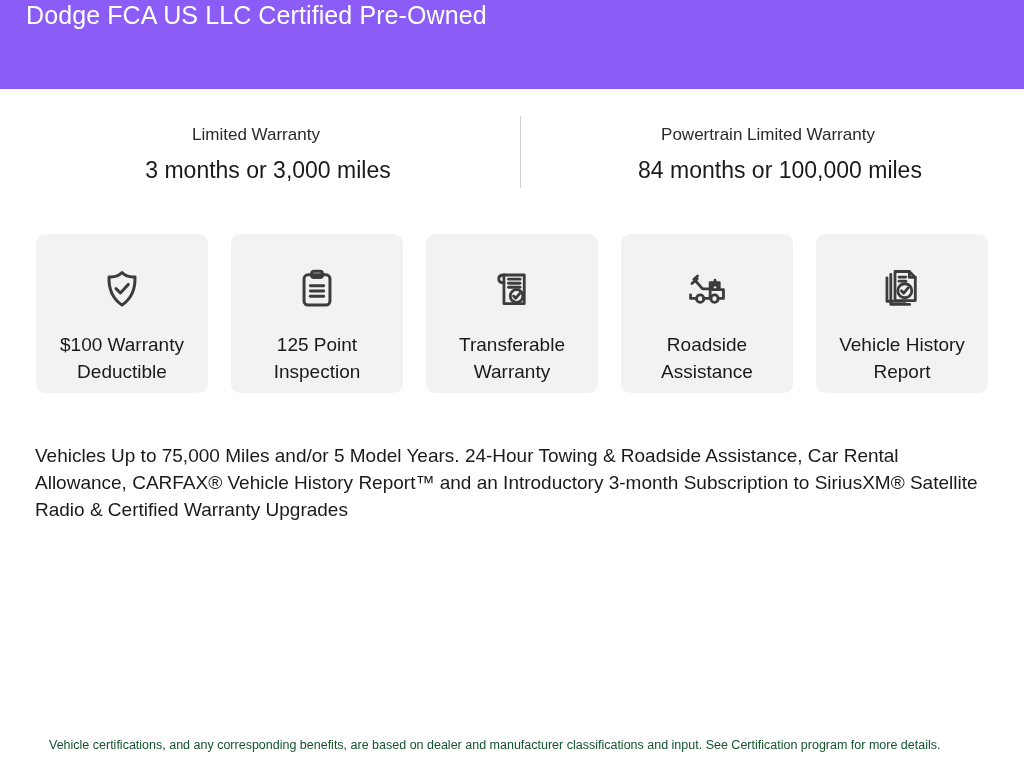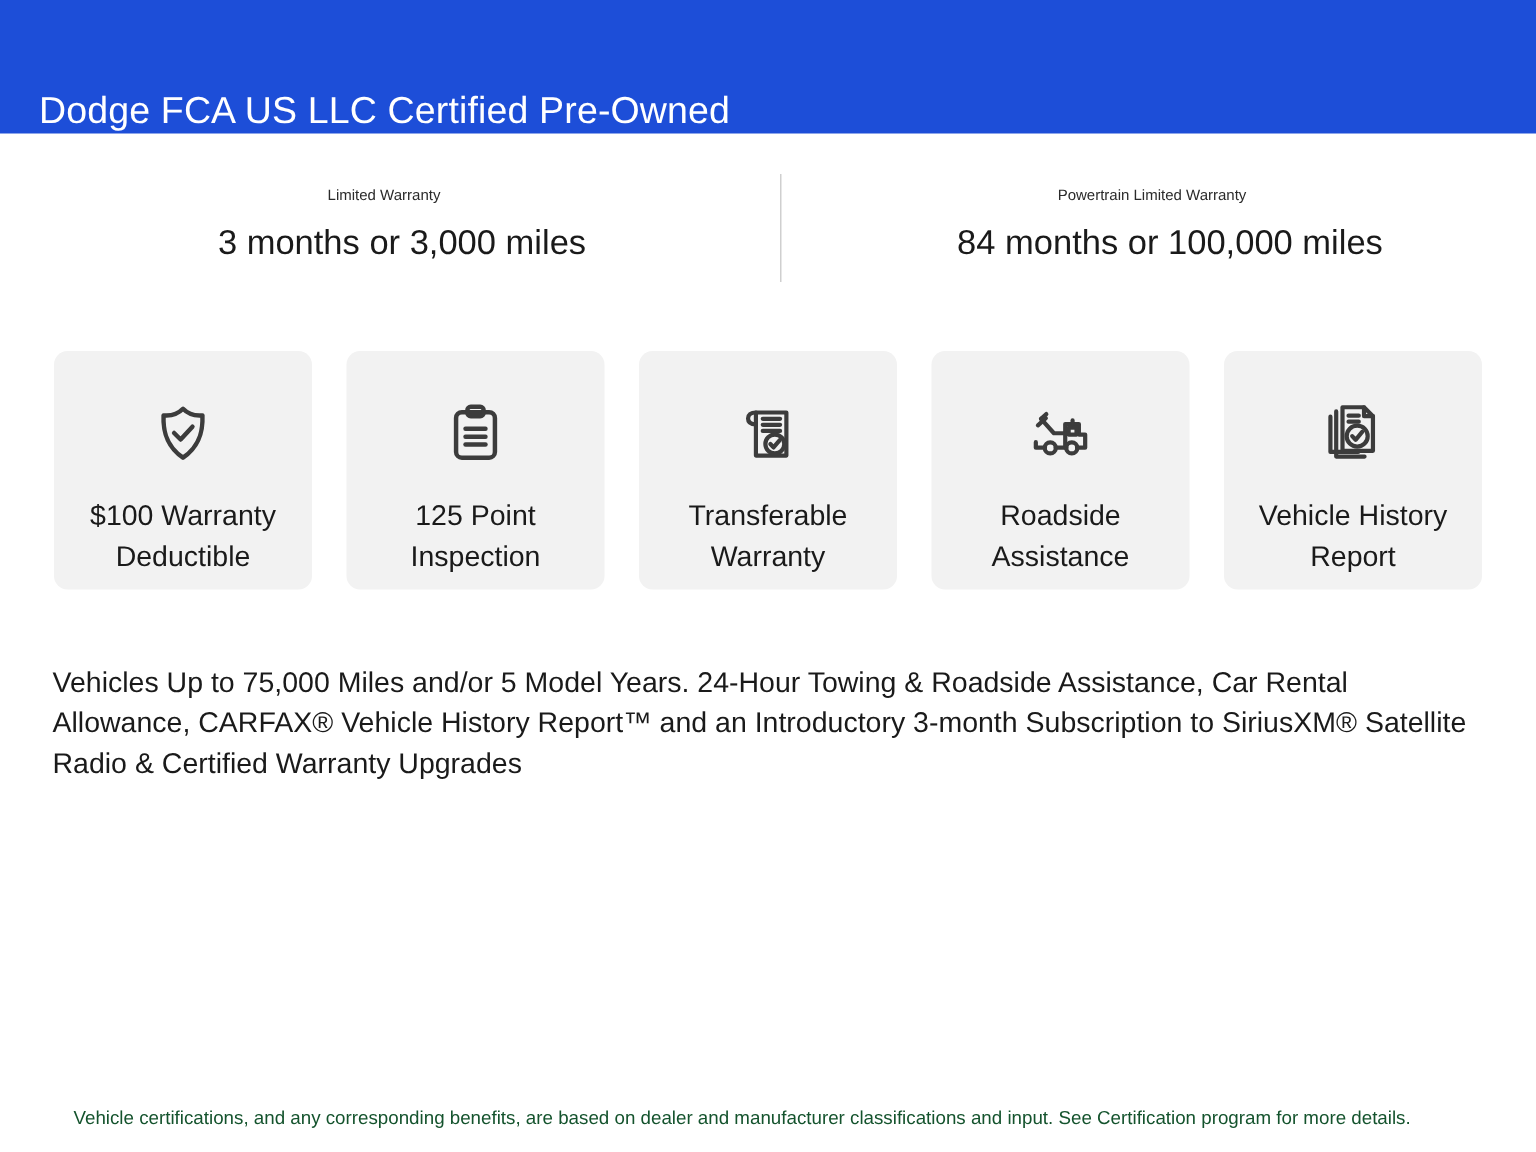--- a/index.html
+++ b/index.html
@@ -22,23 +22,23 @@
     background: #ffffff;
   }
 
   
   .header {
     position: absolute;
     left: 0;
     top: 0;
     width: 1024px;
     height: 89px;
-    background: #1d4ed8;
-    display: flex;
-    align-items: flex-end;
+    background: #8b5cf6;
+    display: flex;
+    align-items: flex-start;
   }
   .header-title {
     color: #ffffff;
     font-size: 25px;
     font-weight: 400;
     letter-spacing: 0.1px;
     padding-left: 26px;
     line-height: 1.2;
   }
 
@@ -52,21 +52,21 @@
     display: flex;
     align-items: flex-start;
   }
   .warranty-block {
     width: 512px;
     text-align: center;
     padding-top: 14px;
     box-sizing: border-box;
   }
   .warranty-label {
-    font-size: 10px;
+    font-size: 17px;
     color: #2a2a2a;
     font-weight: 400;
     line-height: 1.3;
   }
   .warranty-value {
     font-size: 23px;
     color: #1a1a1a;
     font-weight: 400;
     margin-top: 10px;
     line-height: 1.25;

